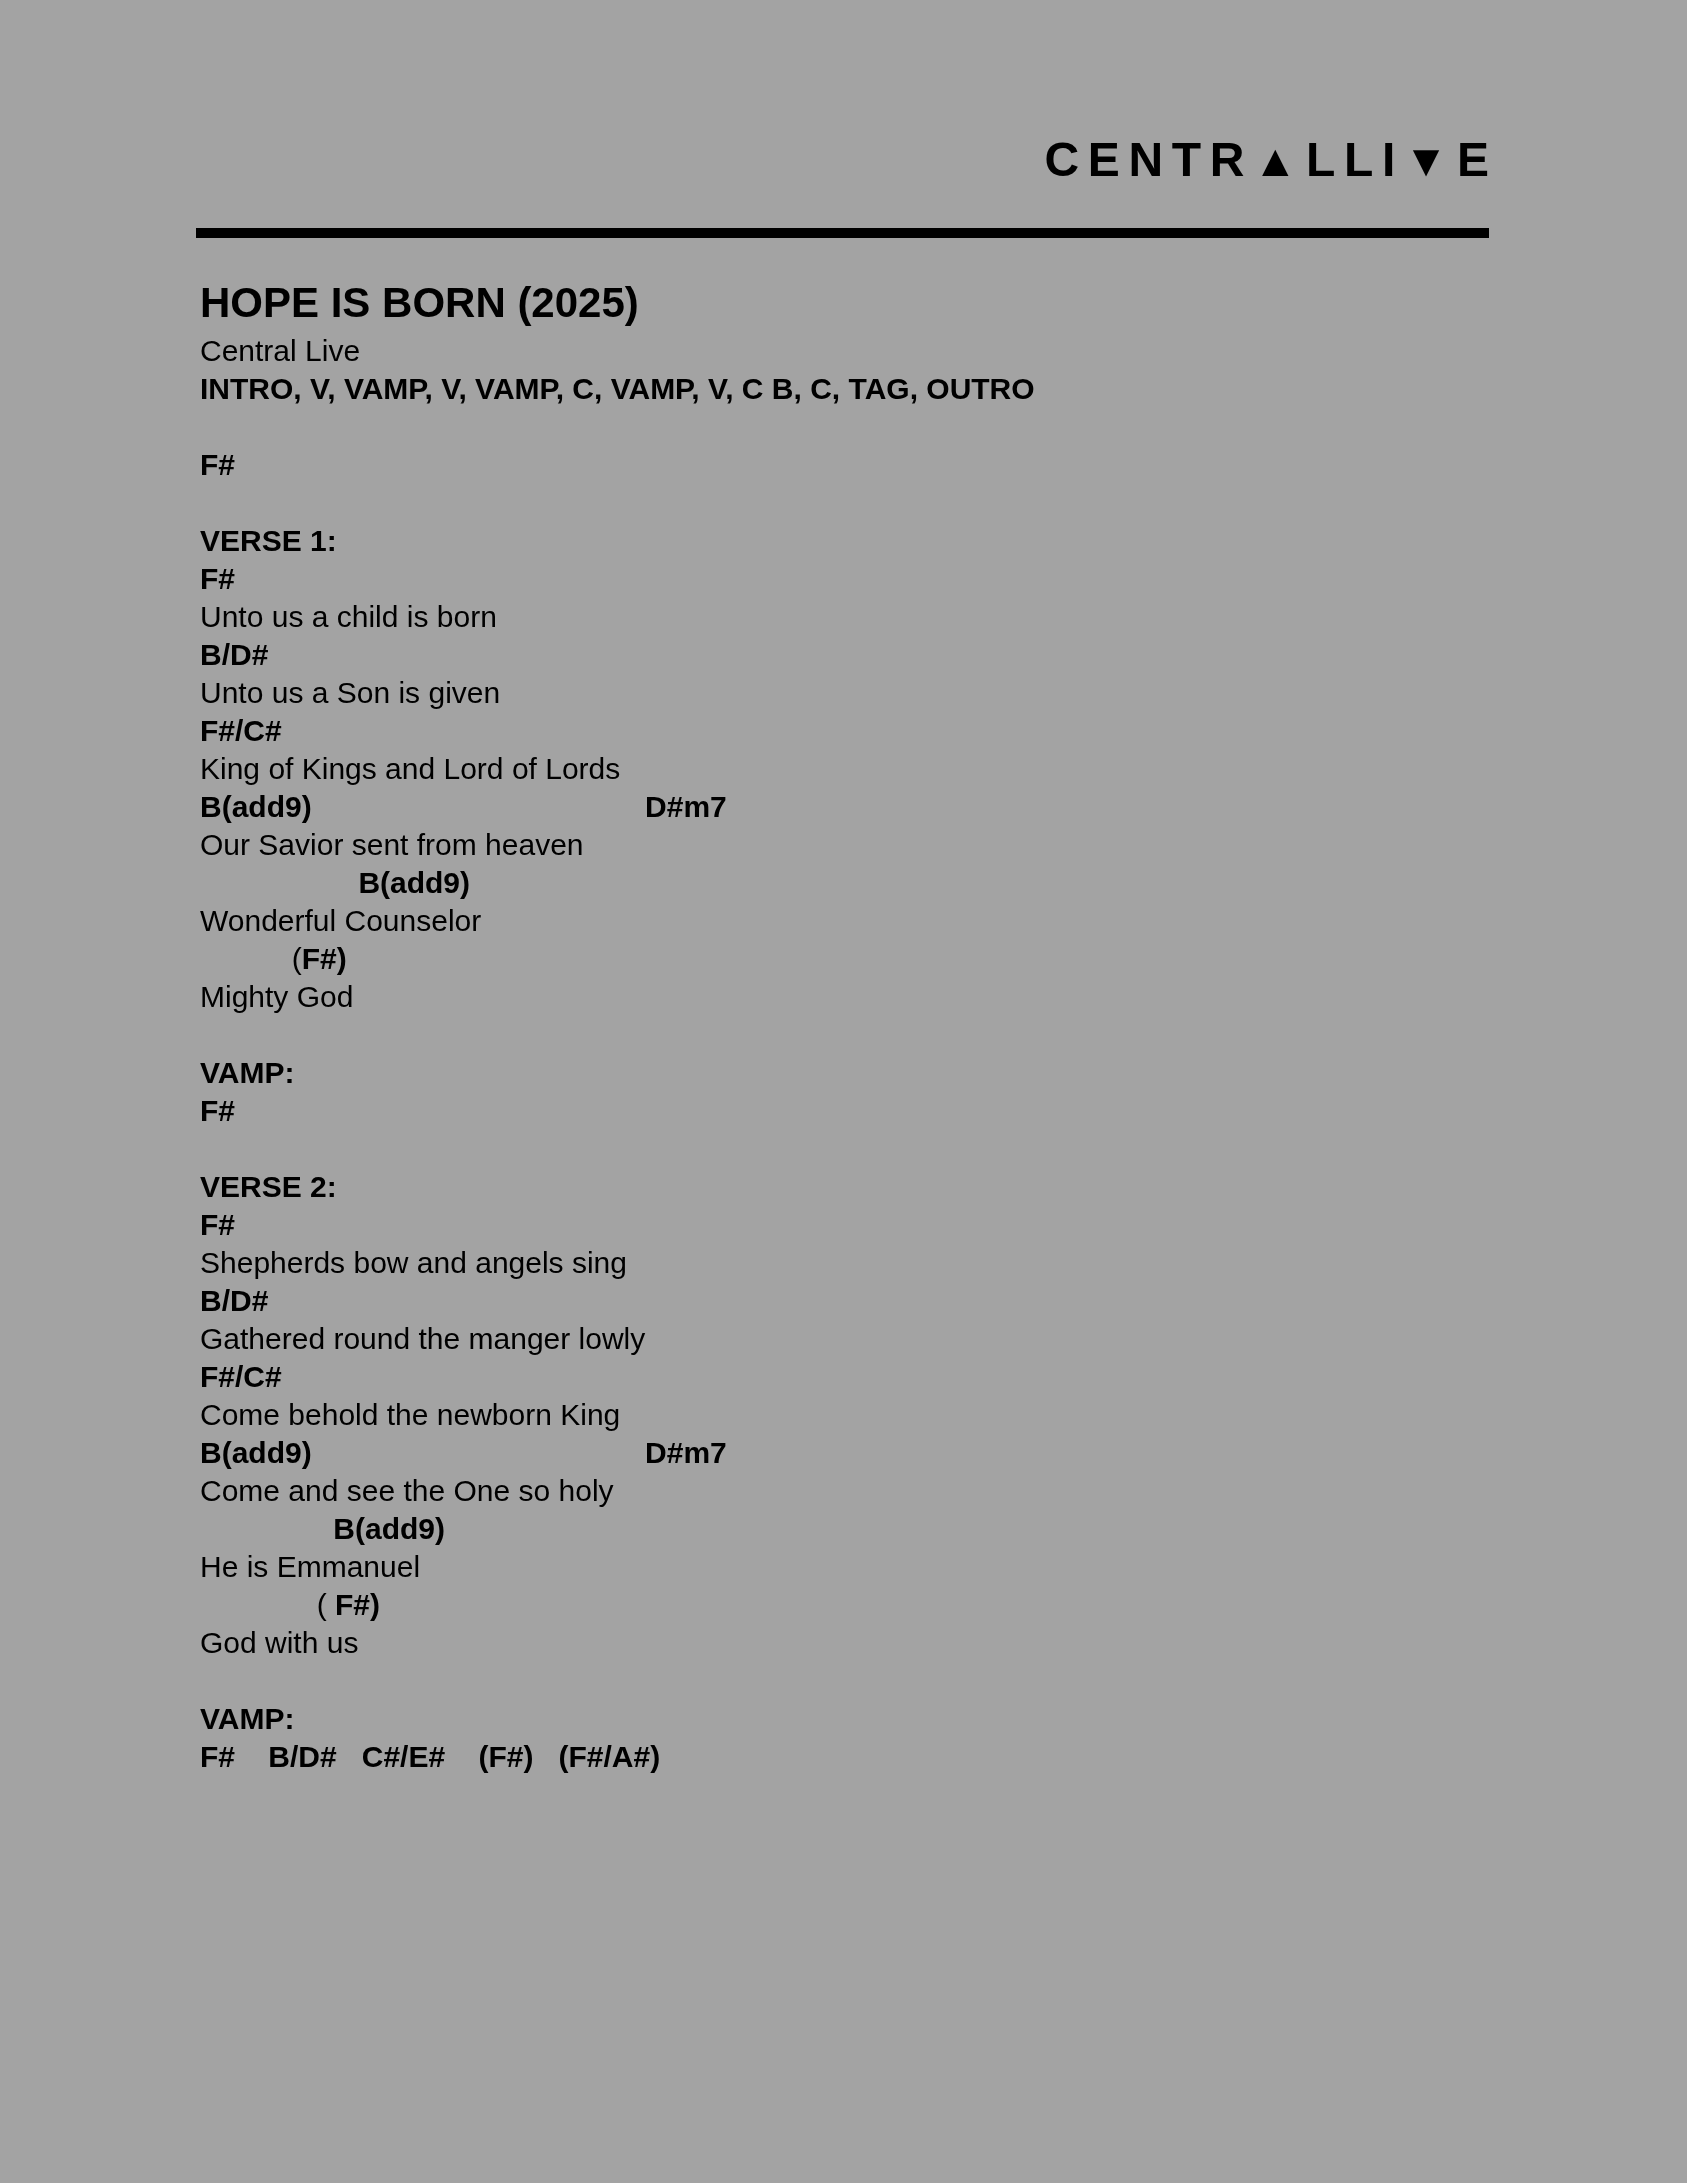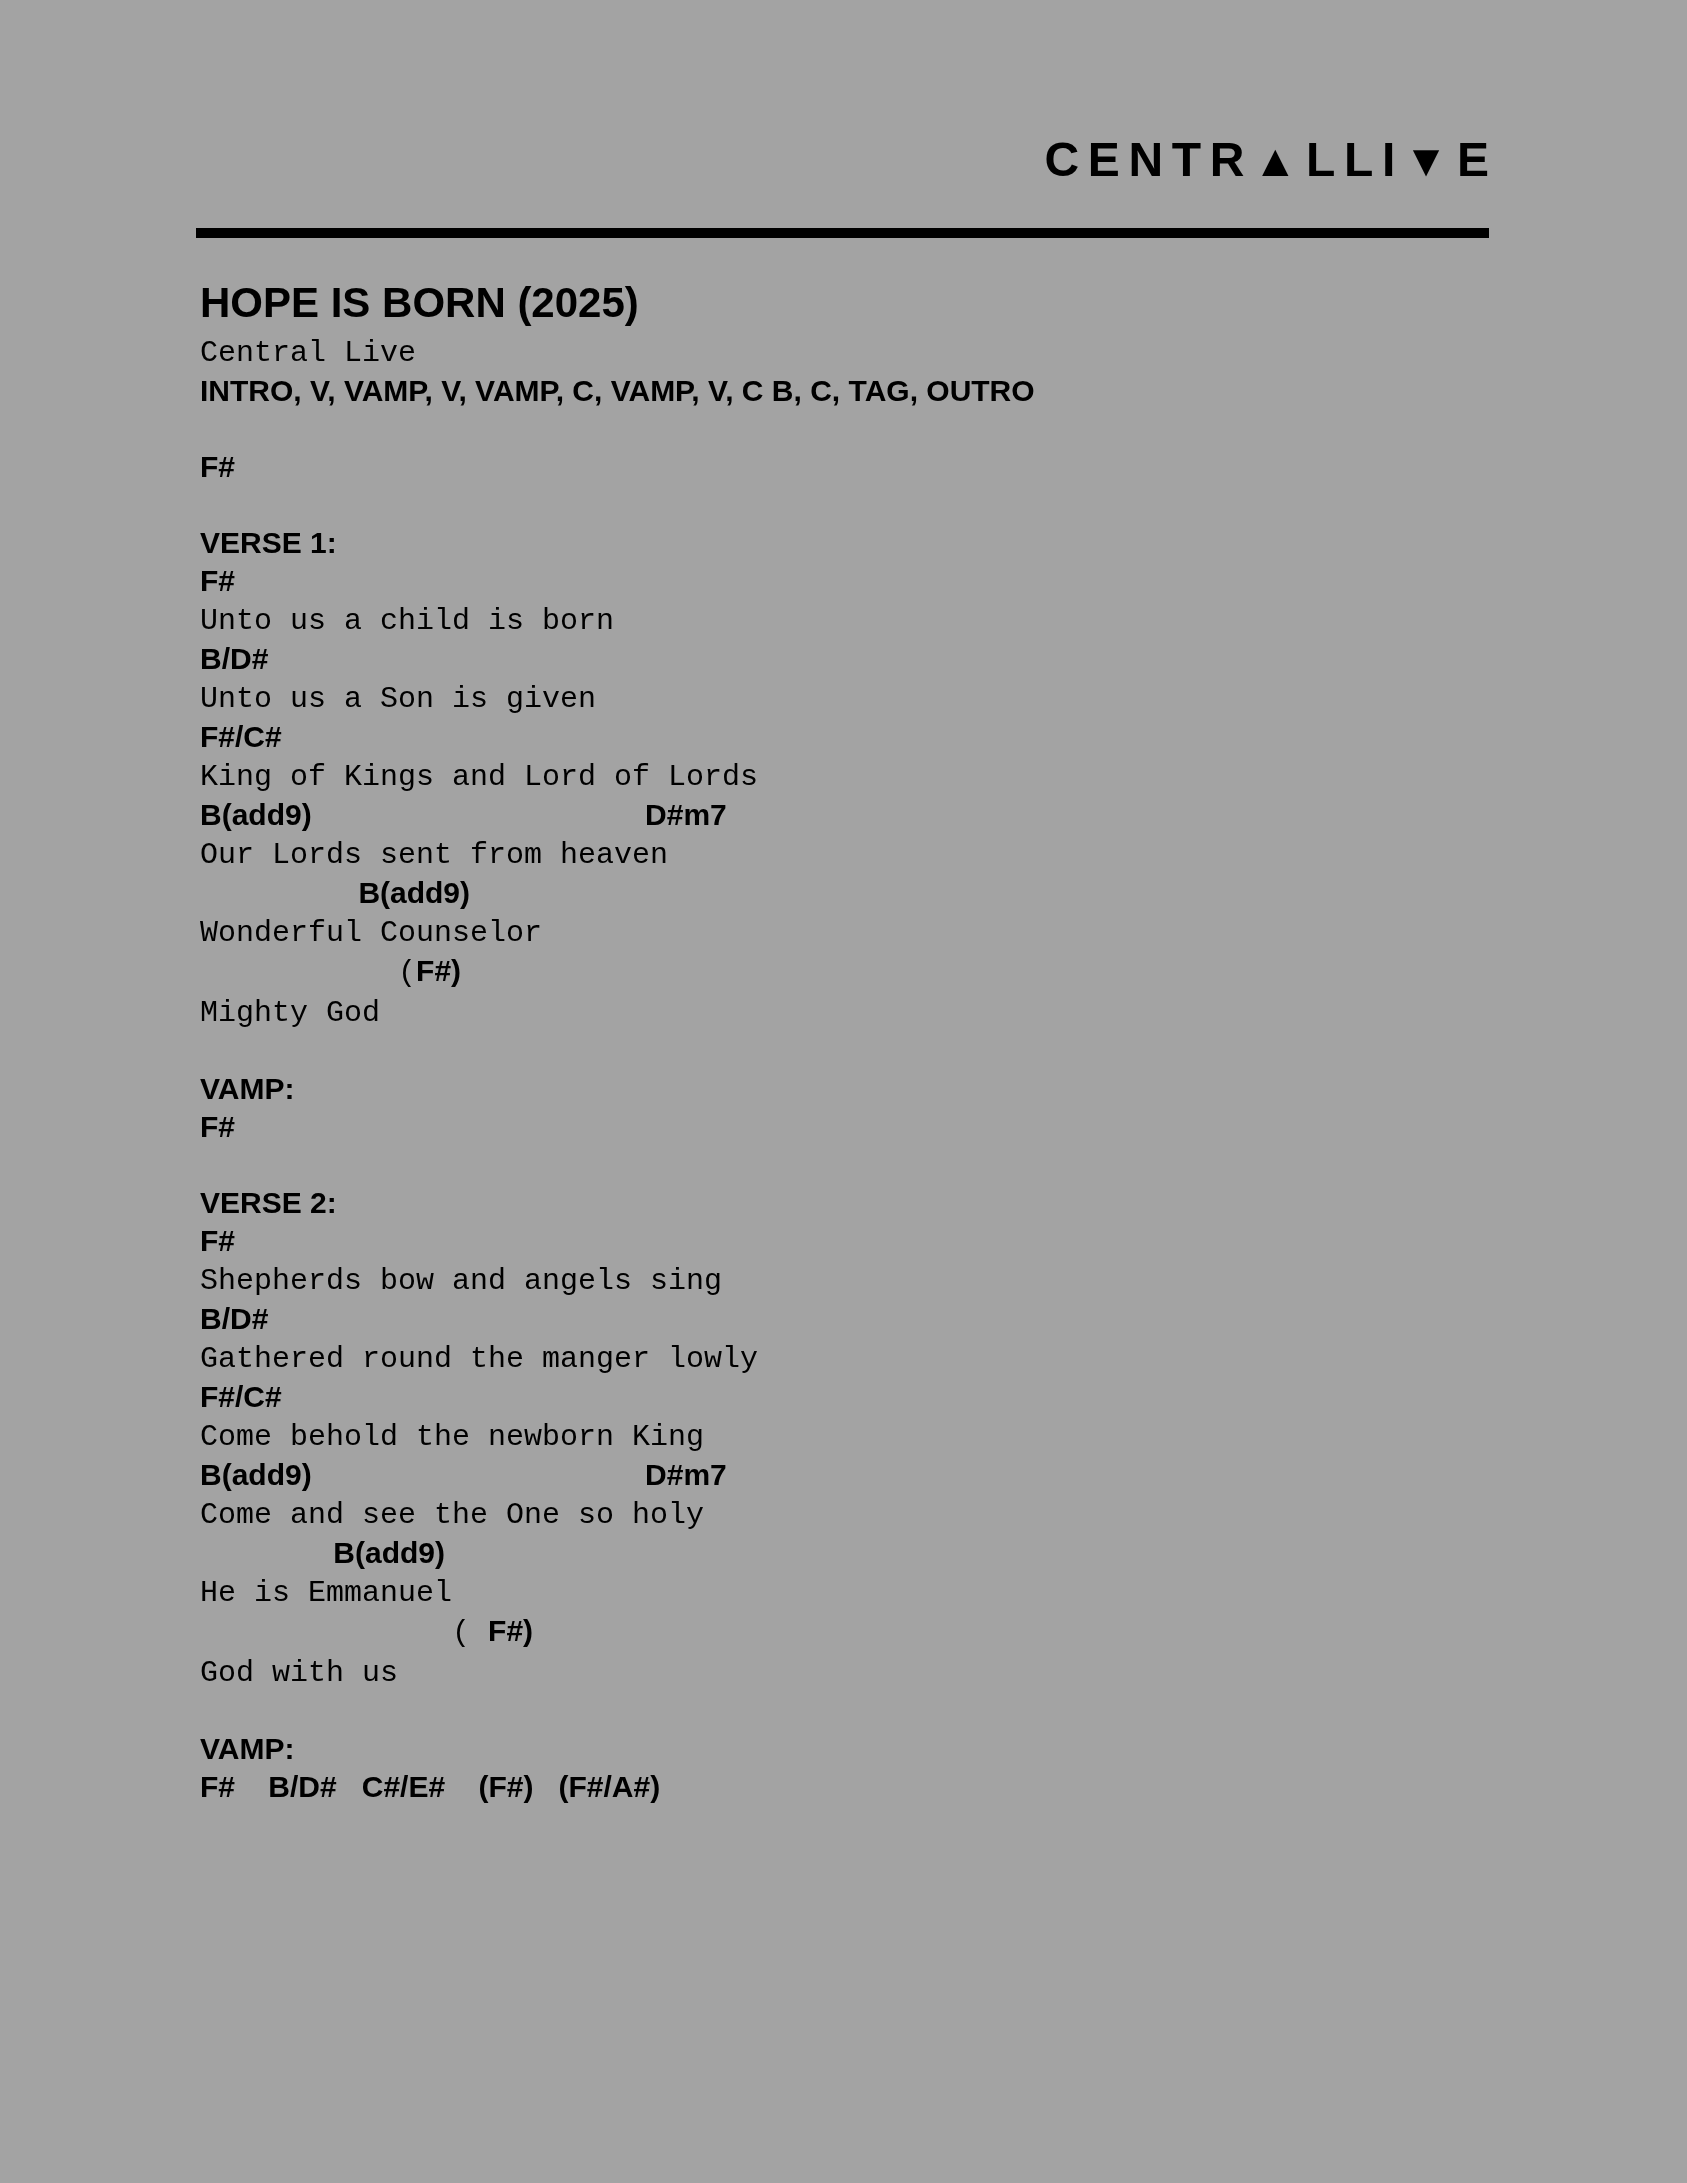--- a/index.html
+++ b/index.html
@@ -45,21 +45,21 @@
     line-height: 45px;
     letter-spacing: 0;
   }
   .line {
     font-size: 30px;
     line-height: 38px;
     min-height: 38px;
     white-space: pre-wrap;
   }
   .line .b { font-weight: bold; }
-  .line .r { font-weight: normal; font-family: Liberation Mono, monospace; }
+  .line .r { font-weight: normal; }
 </style>
 </head>
 <body>
 
 <div class="page">
 
   <div class="logo">
     <span>CENTR</span><span class="tri">▲</span><span>LLI</span><span class="tri">▼</span><span>E</span>
   </div>
 
@@ -74,21 +74,21 @@
         <div class="line"><span class="b">F#</span></div>
         <div class="line"></div>
         <div class="line"><span class="b">VERSE 1:</span></div>
         <div class="line"><span class="b">F#</span></div>
         <div class="line"><span class="r">Unto us a child is born</span></div>
         <div class="line"><span class="b">B/D#</span></div>
         <div class="line"><span class="r">Unto us a Son is given</span></div>
         <div class="line"><span class="b">F#/C#</span></div>
         <div class="line"><span class="r">King of Kings and Lord of Lords</span></div>
         <div class="line"><span class="b">B(add9)</span><span class="b">                                        D#m7</span></div>
-        <div class="line"><span class="r">Our Lords sent from heaven</span></div>
+        <div class="line"><span class="r">Our Savior sent from heaven</span></div>
         <div class="line"><span class="b">                   B(add9)</span></div>
         <div class="line"><span class="r">Wonderful Counselor</span></div>
         <div class="line"><span class="r">           (</span><span class="b">F#)</span></div>
         <div class="line"><span class="r">Mighty God</span></div>
         <div class="line"></div>
         <div class="line"><span class="b">VAMP:</span></div>
         <div class="line"><span class="b">F#</span></div>
         <div class="line"></div>
         <div class="line"><span class="b">VERSE 2:</span></div>
         <div class="line"><span class="b">F#</span></div>

